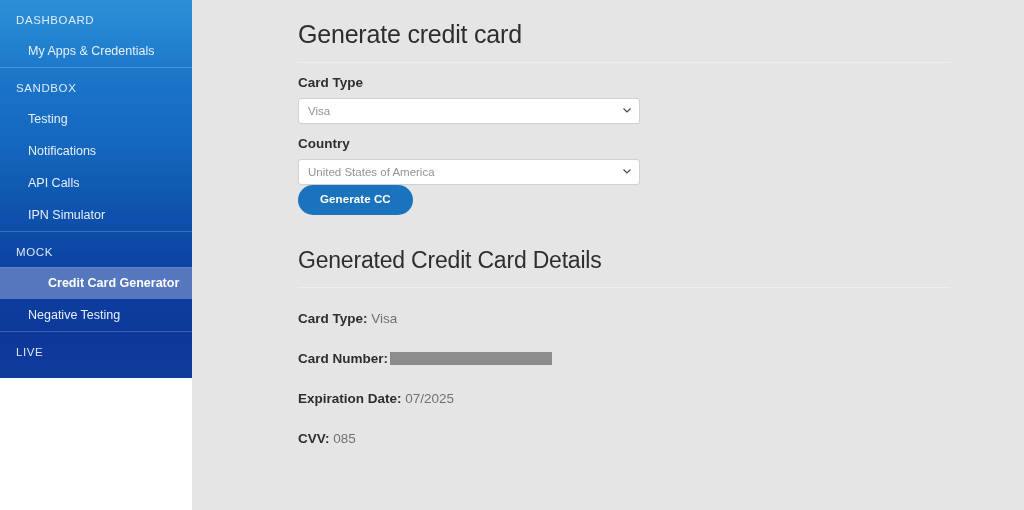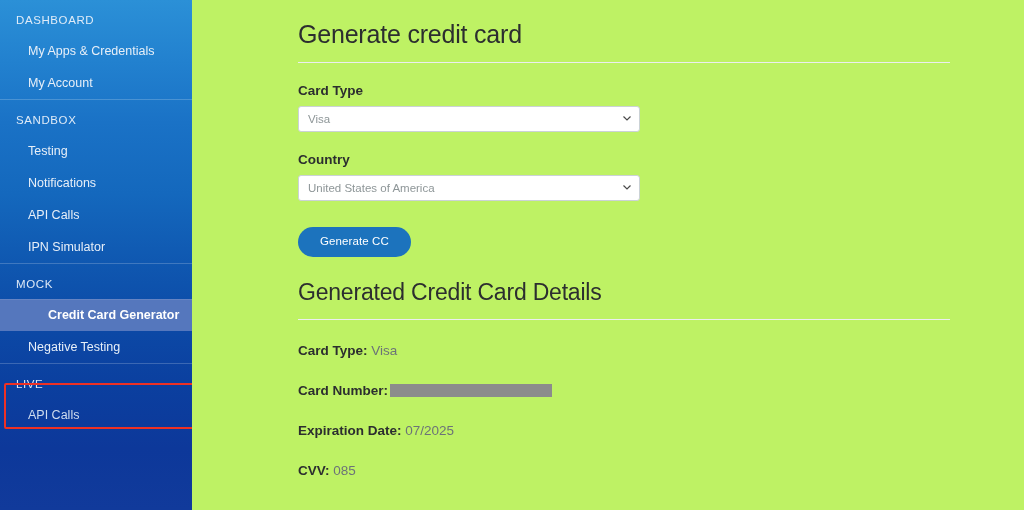--- a/index.html
+++ b/index.html
@@ -14,21 +14,21 @@
     position: relative;
     width: 1024px;
     height: 510px;
     display: flex;
   }
 
   
   #sidebar {
     position: relative;
     width: 192px;
-    height: 510px;
+    height: 378px;
     flex: 0 0 192px;
     background: linear-gradient(180deg,
         #2b90d7 0%,
         #2281cf 12%,
         #1a72c6 24%,
         #1468bd 38%,
         #0f57b0 52%,
         #0c49a6 64%,
         #0b3f9f 76%,
         #0d389a 88%,
@@ -78,21 +78,21 @@
     border-radius: 2px;
     pointer-events: none;
     z-index: 30;
   }
 
   
   #main {
     flex: 1 1 auto;
     position: relative;
     height: 510px;
-    background: #bef264;
+    background: #e5e5e5;
     padding: 0 0 16px 106px;
     overflow: hidden;
   }
   .content { width: 652px; }
 
   .page-title {
     font-size: 25px;
     font-weight: 400;
     color: #2c2e2f;
     letter-spacing: -0.2px;
@@ -103,21 +103,21 @@
     height: 1px;
     background: #eceef0;
     width: 652px;
     margin-top: 12px;
   }
 
   .field-label {
     font-size: 13.5px;
     font-weight: bold;
     color: #2c2e2f;
-    margin-top: 20px;
+    margin-top: 12px;
     margin-bottom: 8px;
   }
   .select-wrap {
     position: relative;
     width: 342px;
     height: 26px;
   }
   select.sel {
     -webkit-appearance: none;
     appearance: none;
@@ -137,40 +137,39 @@
     position: absolute;
     right: 9px;
     top: 10px;
     width: 8px;
     height: 5px;
     pointer-events: none;
   }
   .chev svg { display: block; }
 
   .btn-gen {
-    margin-top: 26px;
     display: inline-block;
     background: #1c73bd;
     color: #ffffff;
     border: none;
     border-radius: 15px;
     font-size: 11.5px;
-    font-weight: normal;
+    font-weight: bold;
     font-family: "Liberation Sans", sans-serif;
     padding: 9px 22px 10px;
     line-height: 11px;
     cursor: pointer;
     letter-spacing: 0.1px;
   }
 
   .section-title {
     font-size: 23px;
     font-weight: 400;
     color: #2c2e2f;
-    margin-top: 20px;
+    margin-top: 30px;
     line-height: 30px;
     letter-spacing: -0.2px;
   }
 
   .detail-row {
     font-size: 13.5px;
     color: #2c2e2f;
     margin-top: 22px;
     line-height: 18px;
   }
@@ -189,21 +188,20 @@
 </head>
 <body>
 
 <div id="app">
 
   <nav id="sidebar">
 
     <div class="nav-group">
       <div class="group-title">DASHBOARD</div>
       <a class="nav-item">My Apps &amp; Credentials</a>
-      <a class="nav-item">My Account</a>
     </div>
 
     <div class="nav-group">
       <div class="group-title">SANDBOX</div>
       <a class="nav-item">Testing</a>
       <a class="nav-item">Notifications</a>
       <a class="nav-item">API Calls</a>
       <a class="nav-item">IPN Simulator</a>
     </div>
 

